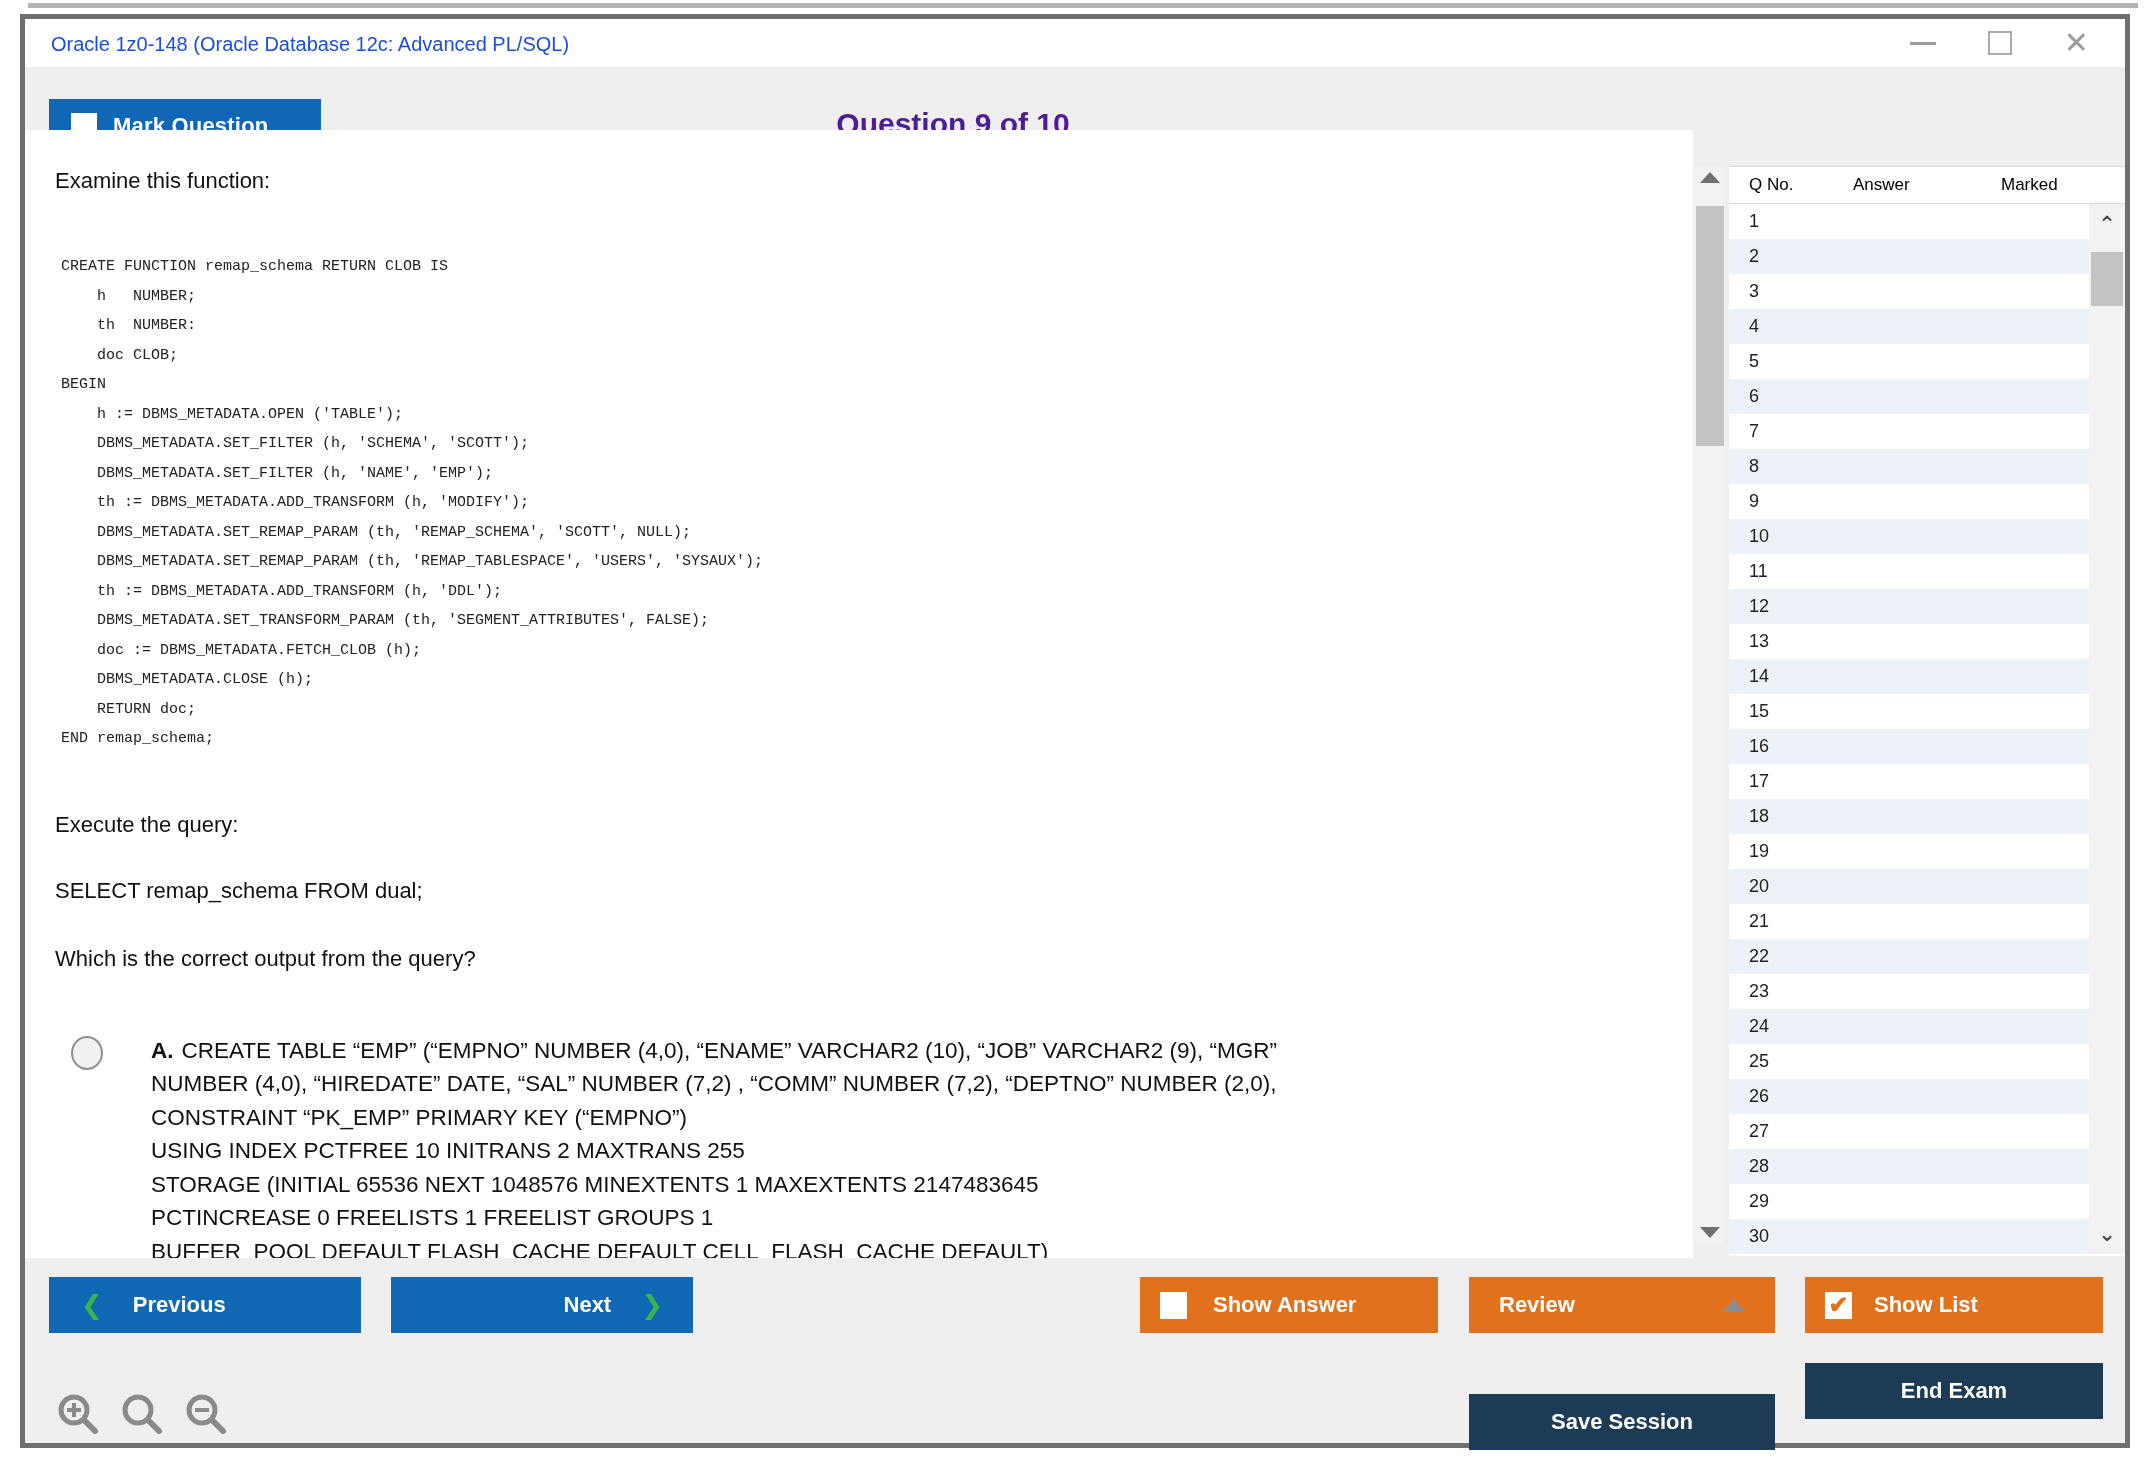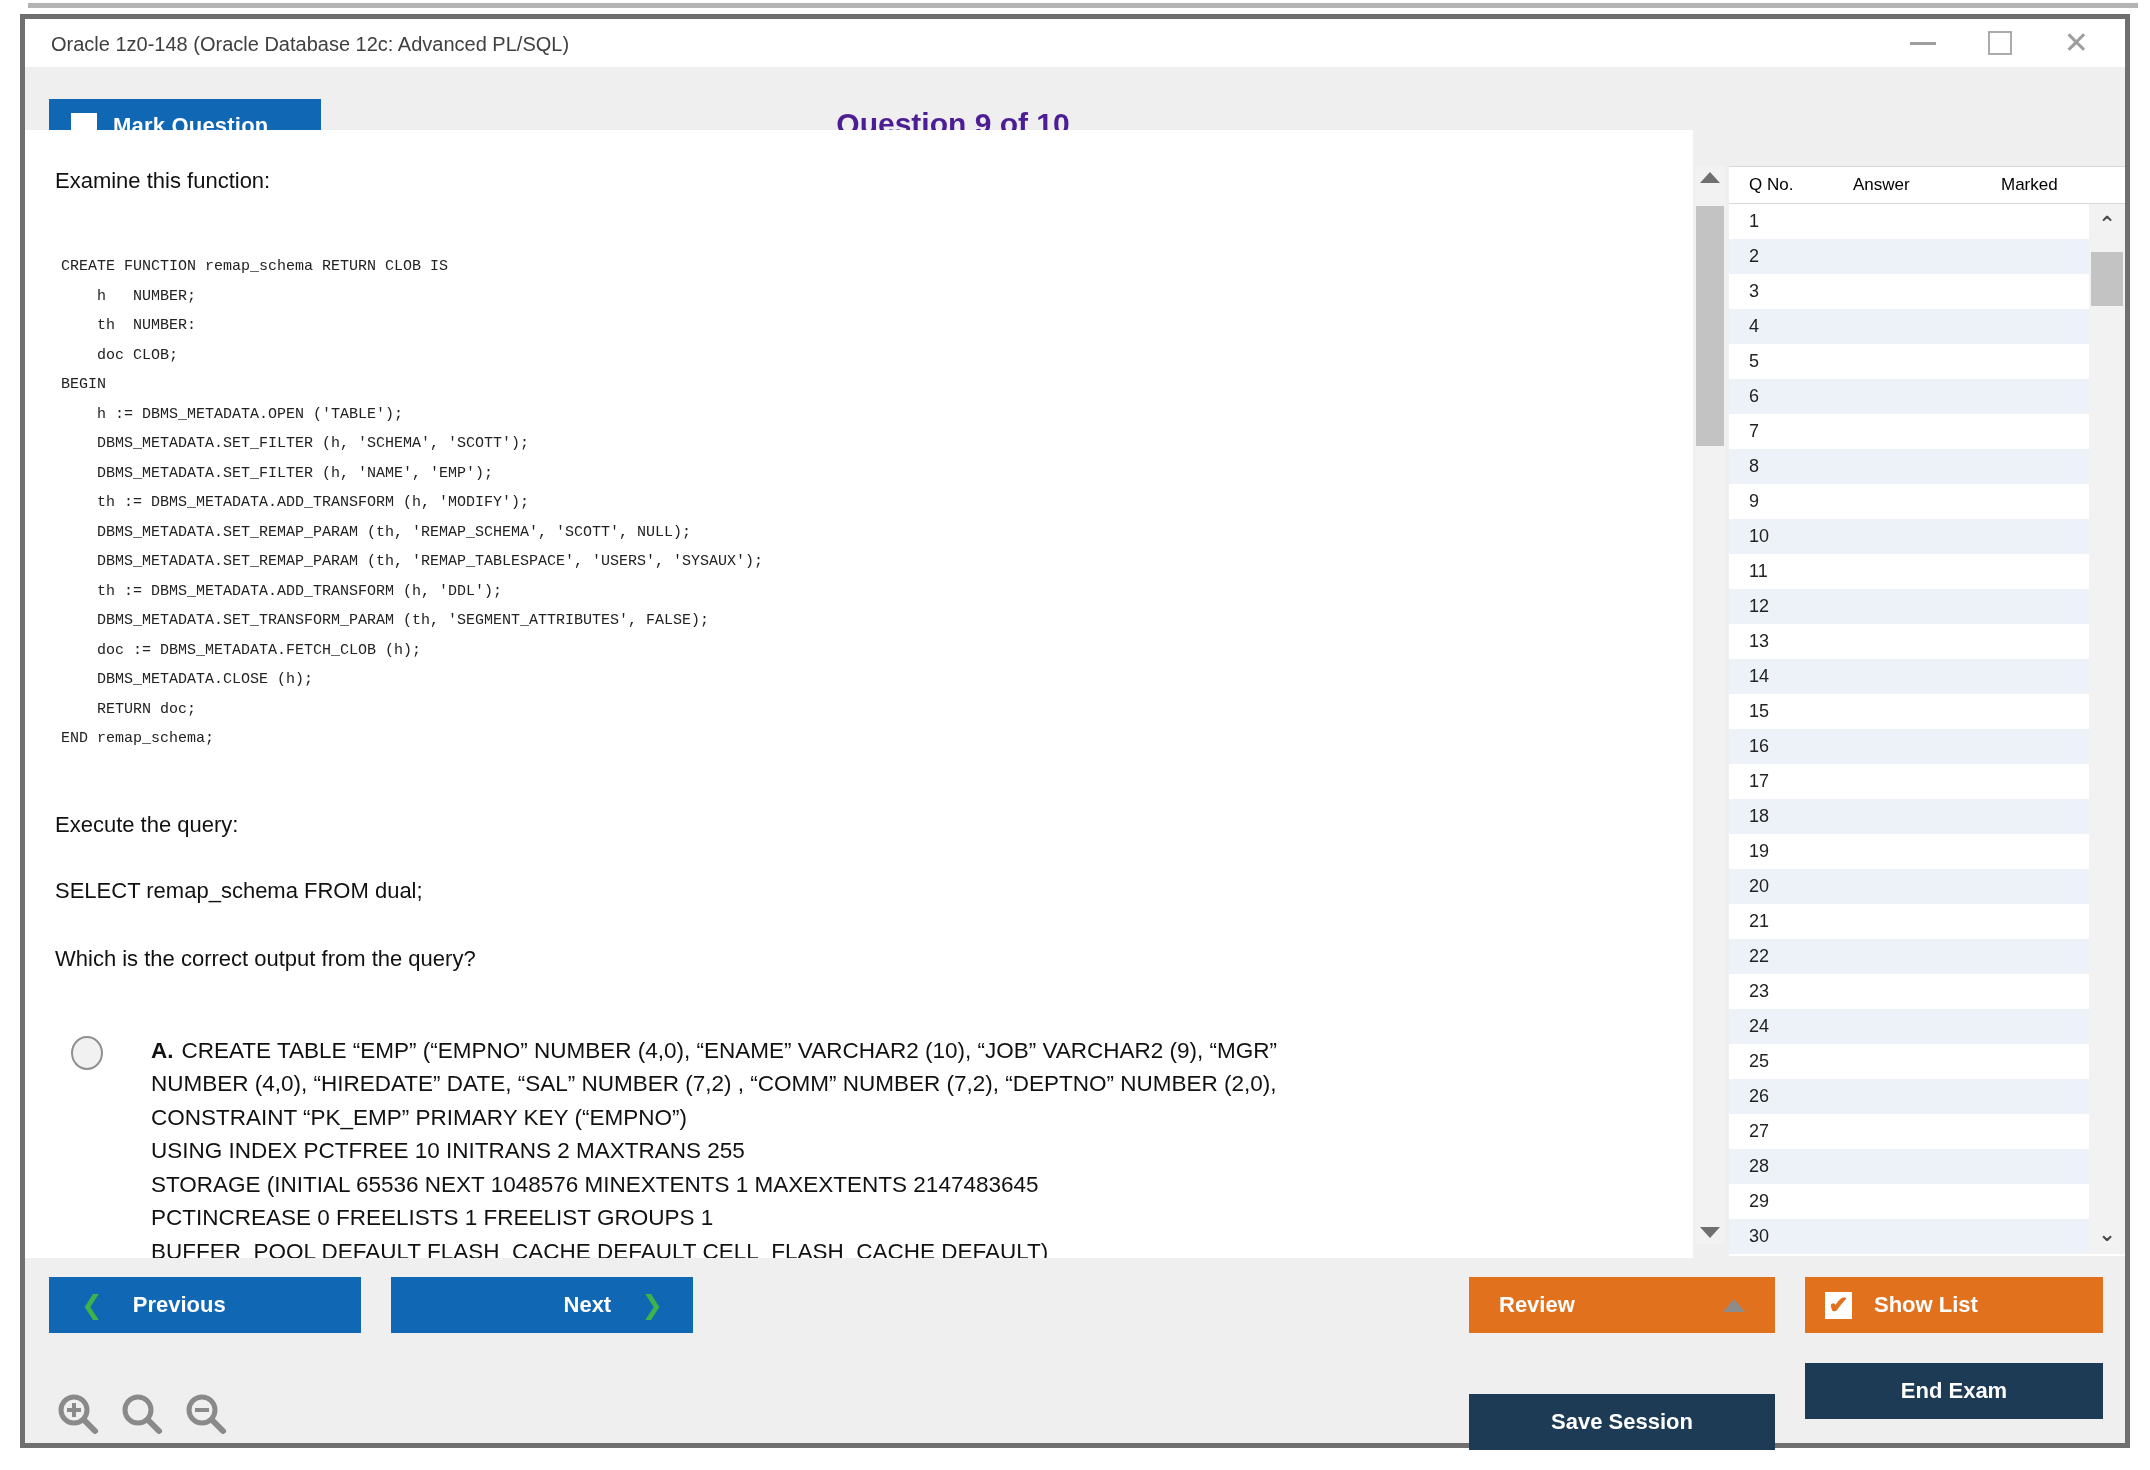--- a/index.html
+++ b/index.html
@@ -4,21 +4,21 @@
 <style>
   html,body{margin:0;padding:0;background:#ffffff;font-family:"Liberation Sans",sans-serif;}
   .screen{position:relative;width:2150px;height:1470px;background:#ffffff;overflow:hidden;}
   .behind-strip{position:absolute;left:28px;top:3px;width:2110px;height:5px;background:#9a9a9a;opacity:.75;}
   .window{position:absolute;left:20px;top:14px;width:2110px;height:1434px;background:#ffffff;
           border:5px solid var(--frame);box-sizing:border-box;}
   .win-inner{position:relative;width:2100px;height:1424px;}
 
   
   .titlebar{position:absolute;left:0;top:0;width:2100px;height:48px;background:#ffffff;}
-  .title-text{position:absolute;left:26px;top:0;line-height:50px;font-size:20px;color:#404040;}
+  .title-text{position:absolute;left:26px;top:0;line-height:50px;font-size:20px;color:#1d4ed8;}
   .win-controls{position:absolute;right:36px;top:0;height:48px;display:flex;align-items:center;gap:52px;}
   .ctl-min{width:26px;height:3px;background:#9d9d9d;}
   .ctl-max{width:20px;height:20px;border:2px solid #ababab;}
   .ctl-close{font-size:30px;color:#9d9d9d;line-height:30px;font-weight:400;}
 
   
   .band{position:absolute;left:0;top:48px;width:2100px;height:1376px;background:var(--band);}
 
   
   .mark-btn{position:absolute;left:24px;top:80px;width:272px;height:54px;background:var(--blue);
@@ -329,20 +329,24 @@
       </div>
 
       <div class="btn blue btn-prev">
         <span class="chevron">❮</span>
         <span>Previous</span>
       </div>
       <div class="btn blue btn-next">
         <span>Next</span>
         <span class="chevron">❯</span>
       </div>
+      <div class="btn orange btn-show-answer">
+        <span class="cb-empty"></span>
+        <span>Show Answer</span>
+      </div>
       <div class="btn orange btn-review">
         <span>Review</span>
         <span class="tri-up"></span>
       </div>
       <div class="btn orange btn-show-list">
         <span class="cb-checked">
             <span>✔</span>
           </span>
         <span>Show List</span>
       </div>

